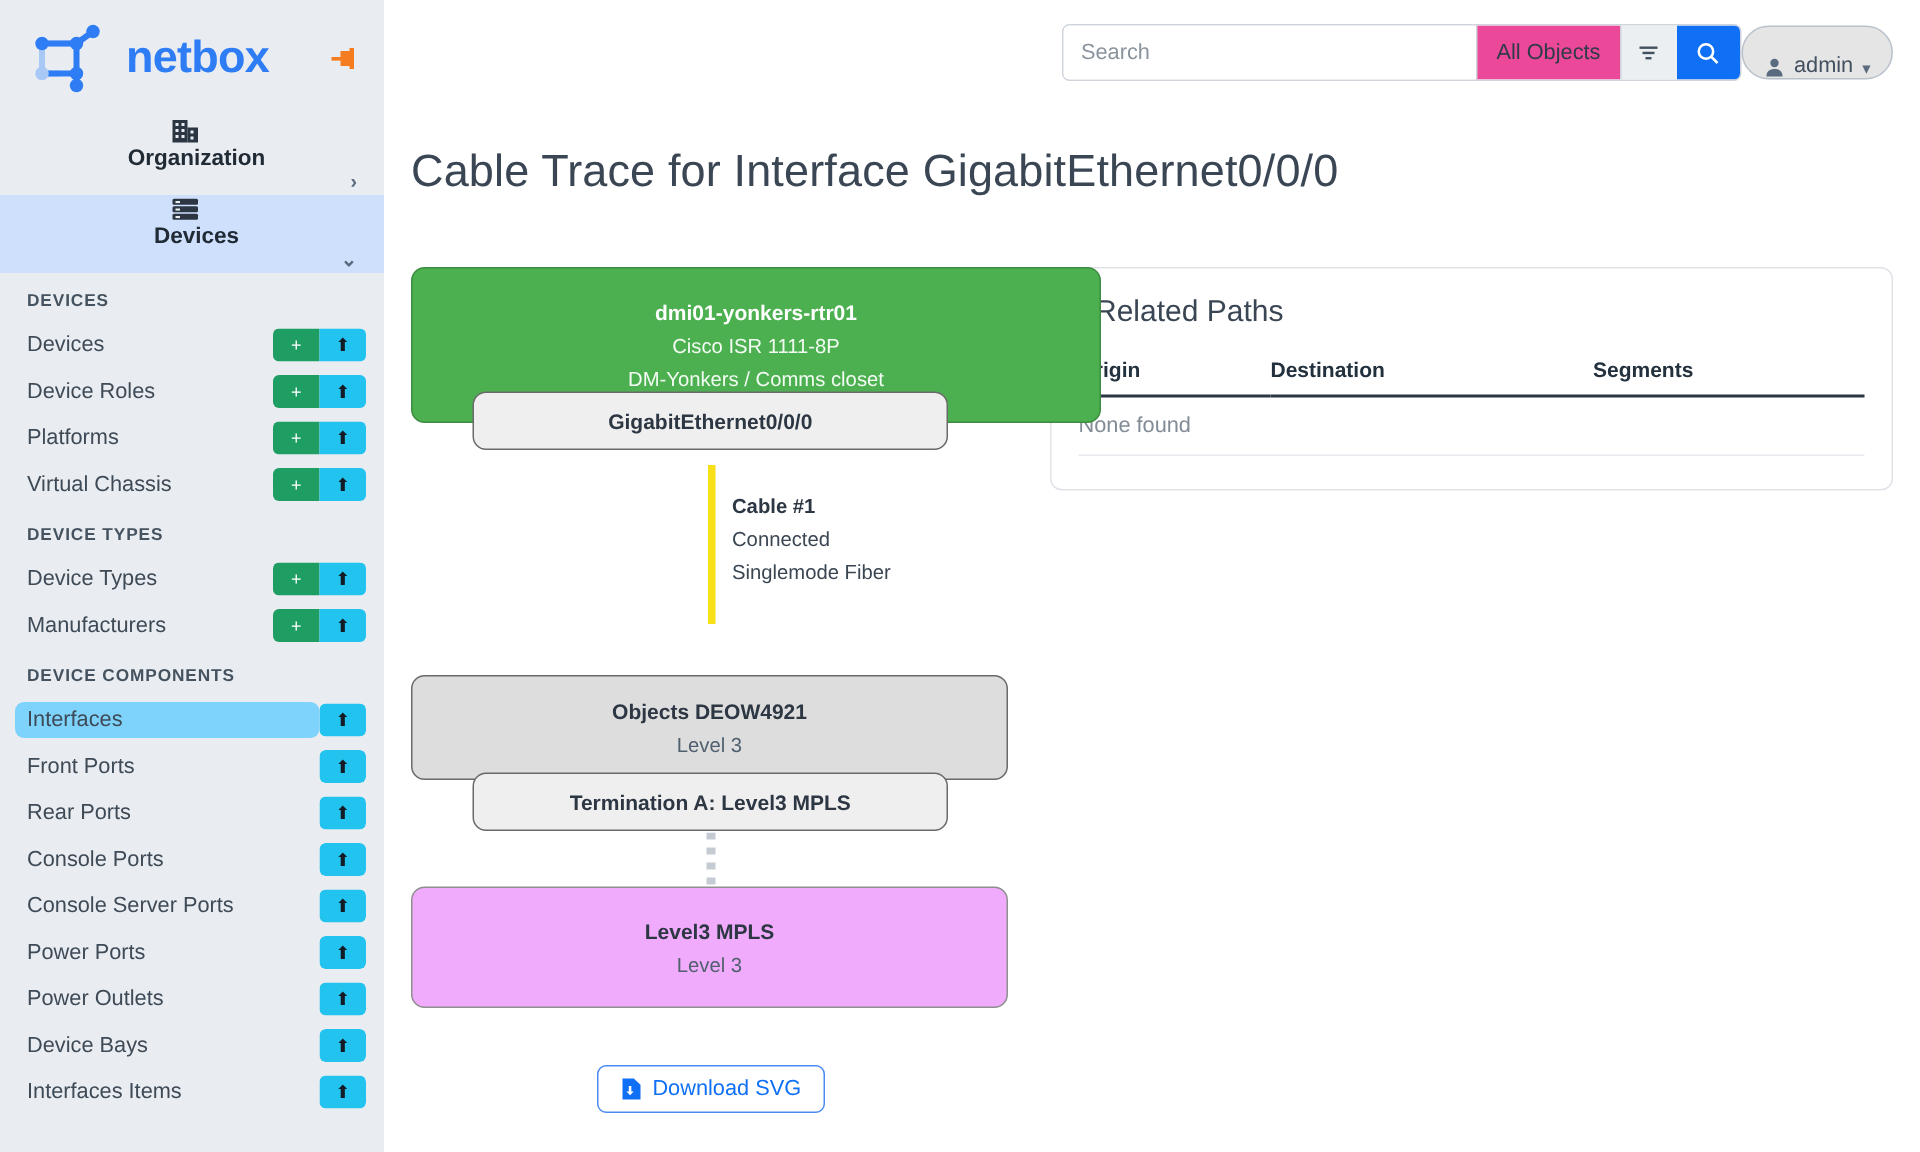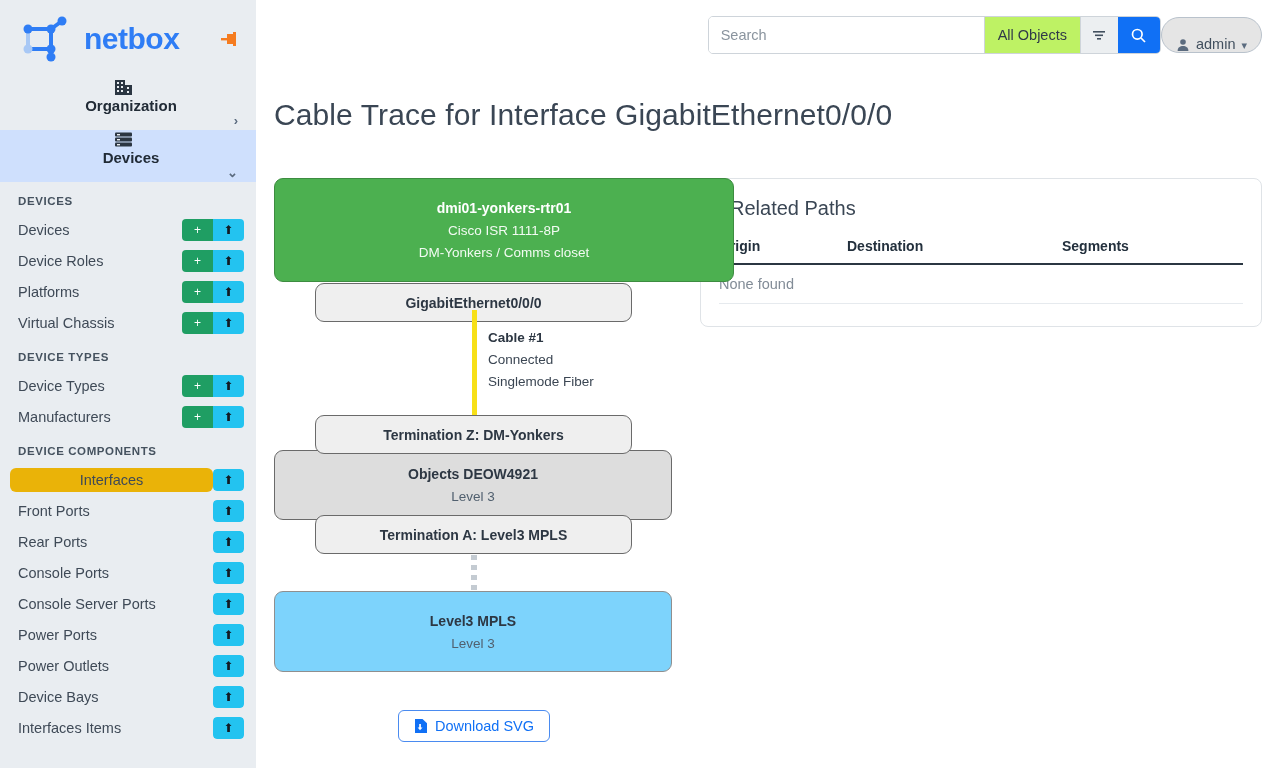--- a/index.html
+++ b/index.html
@@ -40,22 +40,22 @@
     color:#45525f; text-transform:uppercase;
     padding:13px 0 7px 18px;
   }
   .nav-item {
     display:flex; align-items:center; position:relative;
     height:31px; margin:0 0 0 0; padding-left:18px; padding-right:12px;
     font-size:14.5px; color:#3f4a57; cursor:pointer;
   }
   .nav-item .ni-label { flex:1; }
   .nav-item.selected .ni-label {
-    background:#eab308; border-radius:6px;
-    margin-left:-8px; padding:4px 8px;text-align:center;
+    background:#7dd3fc; border-radius:6px;
+    margin-left:-8px; padding:4px 8px;
   }
   .btn-group { display:flex; height:22px; border-radius:4px; overflow:hidden; }
   .btn-mini {
     width:31px; height:22px; display:flex; align-items:center; justify-content:center;
     font-size:12px; color:#ffffff; cursor:pointer; line-height:1;
   }
   .btn-add { background:#1f9e63; }
   .btn-import { background:#23c3f0; color:#131b24; }
   .btn-solo { border-radius:4px; width:31px; }
 
@@ -68,21 +68,21 @@
     background:#fff;
   }
   .search-input {
     width:275px; border:none; outline:none; padding:0 12px;
     font-size:14.5px; color:#b91c1c; font-family:"Liberation Sans", sans-serif;
     background:#fff;
   }
   .search-input::placeholder { color:#8a949e; }
   .search-scope {
     display:flex; align-items:center; padding:0 13px;
-    background:#bef264; border-left:1px solid #ced4da;
+    background:#ec4899; border-left:1px solid #ced4da;
     font-size:14.5px; color:#303a48; cursor:pointer; white-space:nowrap;
   }
   .search-filter {
     display:flex; align-items:center; justify-content:center; width:38px;
     background:#eceff1; border-left:1px solid #ced4da; cursor:pointer;
   }
   .search-go {
     display:flex; align-items:center; justify-content:center; width:42px;
     background:#1070f5; cursor:pointer;
   }
@@ -115,34 +115,34 @@
     background:#4cb050; border-color:#3d8c40;
   }
   .node-device .n-title { font-size:14px; font-weight:bold; color:#ffffff; }
   .node-device .n-sub { font-size:13.5px; color:#f2fbf2; margin-top:7px; }
 
   .node-term {
     width:317px; left:41px;
     height:39px; background:#efefef; border-color:#6a6a6a;
     font-size:14px; font-weight:bold; color:#2d3743;
   }
-  .node-iface { top:105px; }
+  .node-iface { top:83px; }
   .node-termz { top:237px; }
   .node-terma { top:337px; }
 
   .node-circuit {
     left:0; top:272px; width:398px; height:70px;
     background:#dddddd; border-color:#6a6a6a;
   }
   .node-circuit .n-title { font-size:14px; font-weight:bold; color:#2d3743; }
   .node-circuit .n-sub { font-size:13.5px; color:#51606f; margin-top:7px; }
 
   .node-provider {
     left:0; top:413px; width:398px; height:81px;
-    background:#7dd3fc; border-color:#8f8f8f;
+    background:#f0abfc; border-color:#8f8f8f;
   }
   .node-provider .n-title { font-size:14px; font-weight:bold; color:#2d3743; }
   .node-provider .n-sub { font-size:13.5px; color:#51606f; margin-top:7px; }
 
   .cable-line {
     position:absolute; left:198px; top:132px; width:5px; height:106px;
     background:#f7e017;
   }
   .cable-label { position:absolute; left:214px; top:152px; text-align:left; }
   .cable-label .cl-title { font-size:13.5px; font-weight:bold; color:#2d3743; }
@@ -411,23 +411,20 @@
             <div class="cl-title">Cable #1</div>
             <div class="cl-line">Connected</div>
             <div class="cl-line">Singlemode Fiber</div>
           </div>
 
           <div class="node node-circuit">
             <div class="n-title">Objects DEOW4921</div>
             <div class="n-sub">Level 3</div>
           </div>
 
-          <div class="node node-term node-termz">
-            <span>Termination Z: DM-Yonkers</span>
-          </div>
 
           <div class="node node-term node-terma">
             <span>Termination A: Level3 MPLS</span>
           </div>
 
           <div class="dash-line"></div>
 
           <div class="node node-provider">
             <div class="n-title">Level3 MPLS</div>
             <div class="n-sub">Level 3</div>

